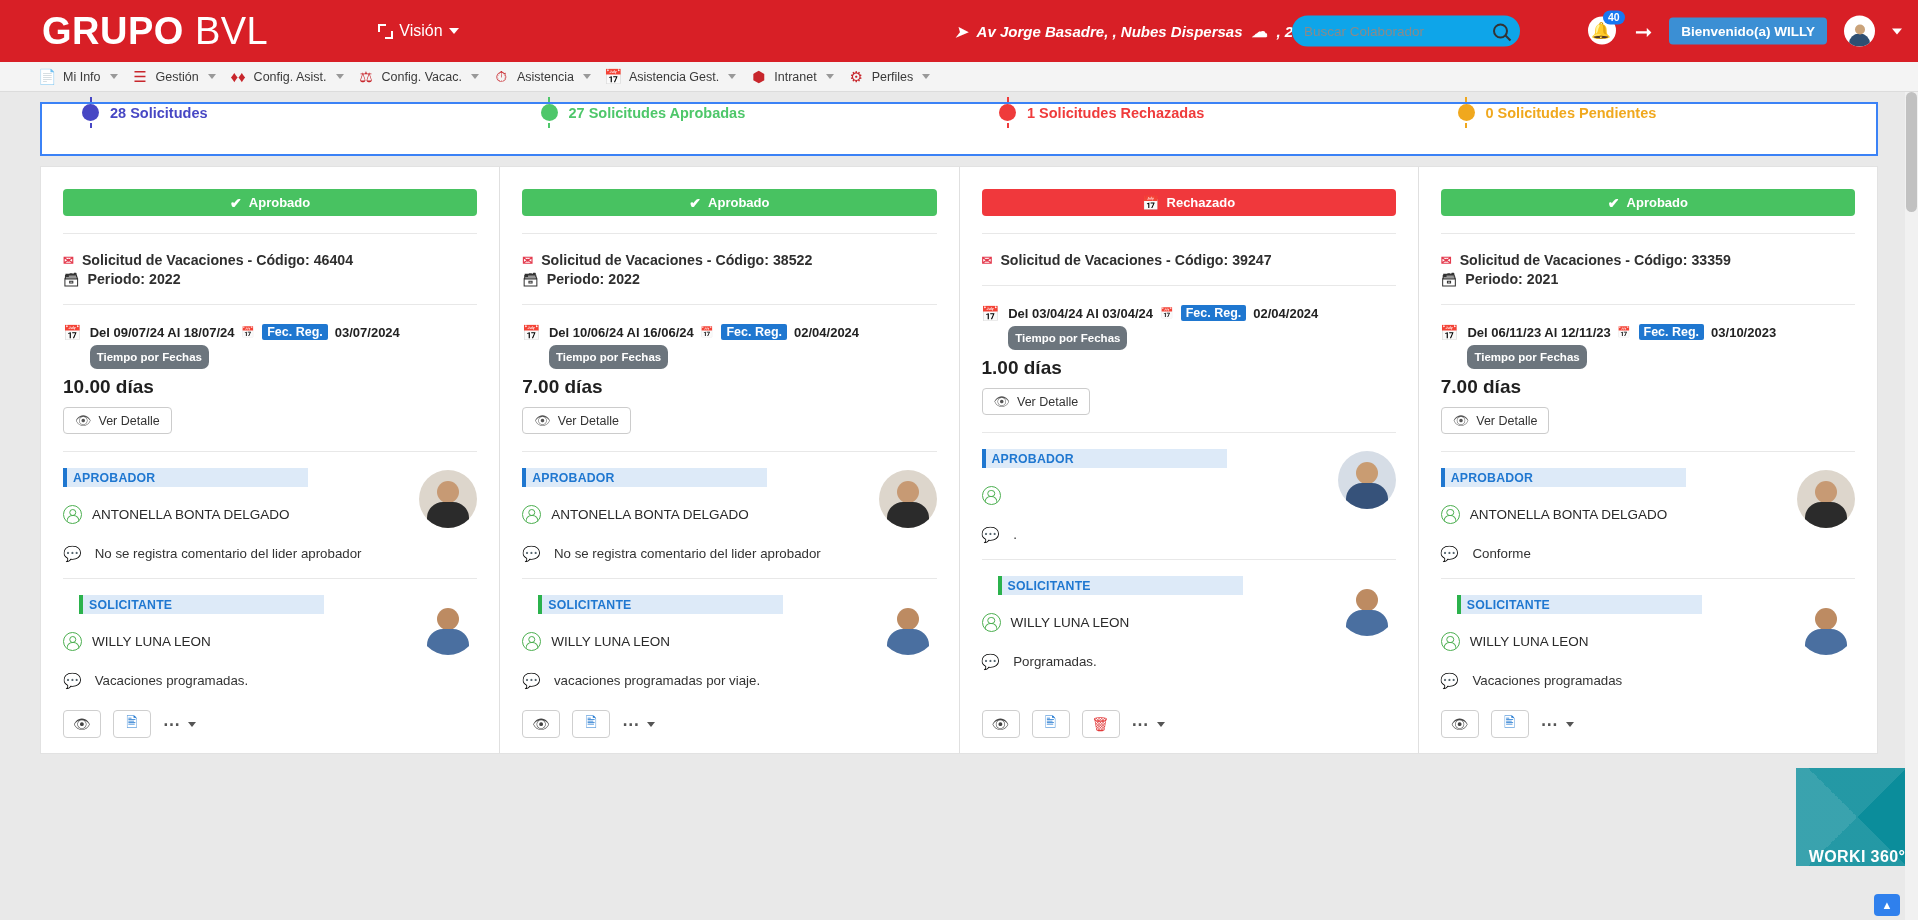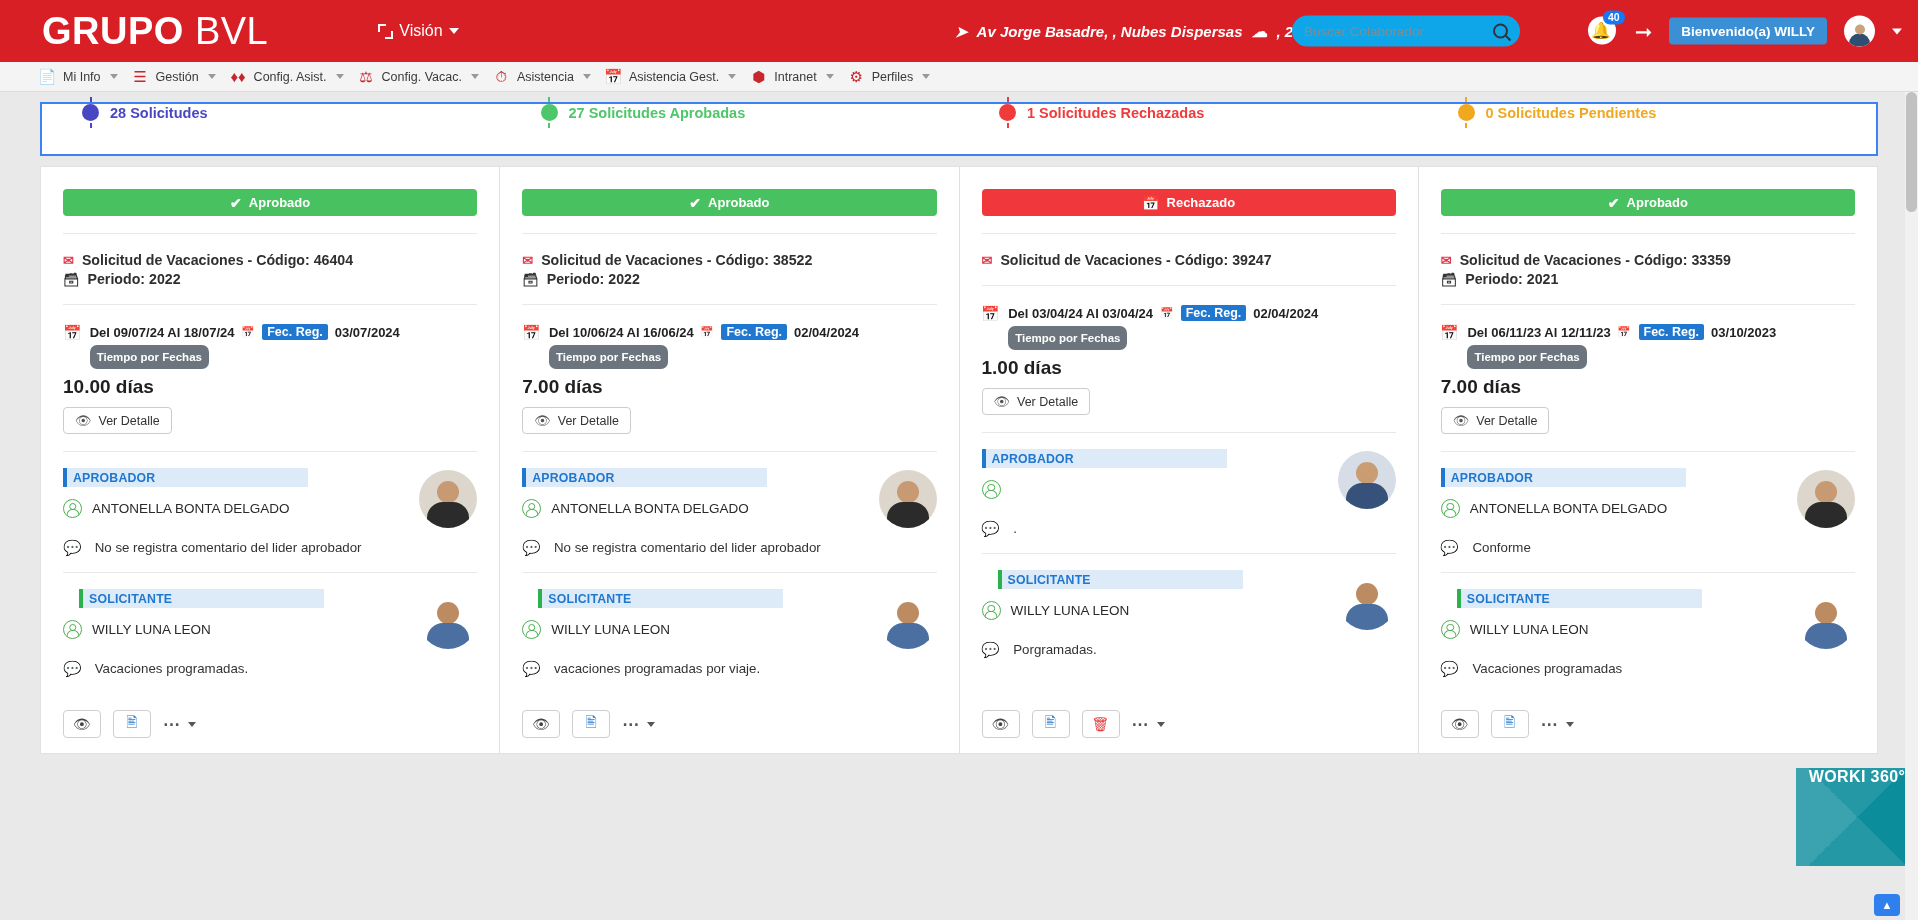--- a/index.html
+++ b/index.html
@@ -156,21 +156,21 @@
   .eye-ic{ font-size:13px; color:#555; }
   .personblock { margin-top: 16px; position:relative; }
   .roletag {
     display:flex; align-items:center; background:#ddeaf8; height:19px;
     font-size:12.3px; font-weight:700; color:#1f77d0; padding-left:10px; letter-spacing:.2px;
     position:relative; max-width: 245px;
   }
   .roletag.green { color:#1f77d0;margin-left:16px; }
   .roletag::before{content:"";position:absolute;left:0;top:0;bottom:0;width:4px;background:#1f77d0;}
   .roletag.green::before{background:#2bb24c;}
-  .personname { display:flex; align-items:center; gap:10px; margin-top:12px; font-size:13.5px; color:#2a2a2a; }
+  .personname { display:flex; align-items:center; gap:10px; margin-top:18px; font-size:13.5px; color:#2a2a2a; }
   .user-ic {
     width:19px;height:19px;border-radius:50%;border:1.8px solid #4caf50;
     position:relative; flex:0 0 auto;
   }
   .user-ic::before{content:"";position:absolute;width:5.5px;height:5.5px;border-radius:50%;border:1.6px solid #4caf50;left:50%;top:2.5px;transform:translateX(-50%);}
   .user-ic::after{content:"";position:absolute;width:11px;height:6px;border-radius:6px 6px 0 0;border:1.6px solid #4caf50;border-bottom:none;left:50%;bottom:1px;transform:translateX(-50%);}
   .commentline { display:flex; align-items:flex-start; gap:13px; margin-top:22px; font-size:13.3px; color:#333; }
   .chat-ic { color:#5ec46f; font-size:15px; line-height:1; }
   .ph {
     position:absolute; right: 0px; top: 2px;
@@ -195,21 +195,21 @@
   .actbtn.pdf { color:#1f77d0; }
   .actbtn.trash { color:#e23b3b; }
   .dots { display:flex; align-items:center; gap:5px; cursor:pointer; color:#555; font-size:17px; font-weight:700;}
   .dots .ncaret{border-top-color:#555;}
   
   .card.c3 .codeline{ margin-top:18px; }
   
   .worki {
     position:absolute; right: 0px; bottom: 54px;
     width: 122px; height: 98px; background:#0b8d9b; color:#fff;
-    display:flex; align-items:flex-start; justify-content:center;
+    display:flex; align-items:flex-end; justify-content:center;
     font-size:16px; font-weight:700; letter-spacing:.4px;
   }
   .worki::before {
     content:""; position:absolute; inset:0;
     background:
       linear-gradient(135deg, rgba(255,255,255,.10) 0 50%, transparent 50%),
       linear-gradient(45deg, rgba(255,255,255,.10) 0 50%, transparent 50%);
   }
   .worki span { position:relative; z-index:2; }
   .scrolltop {

